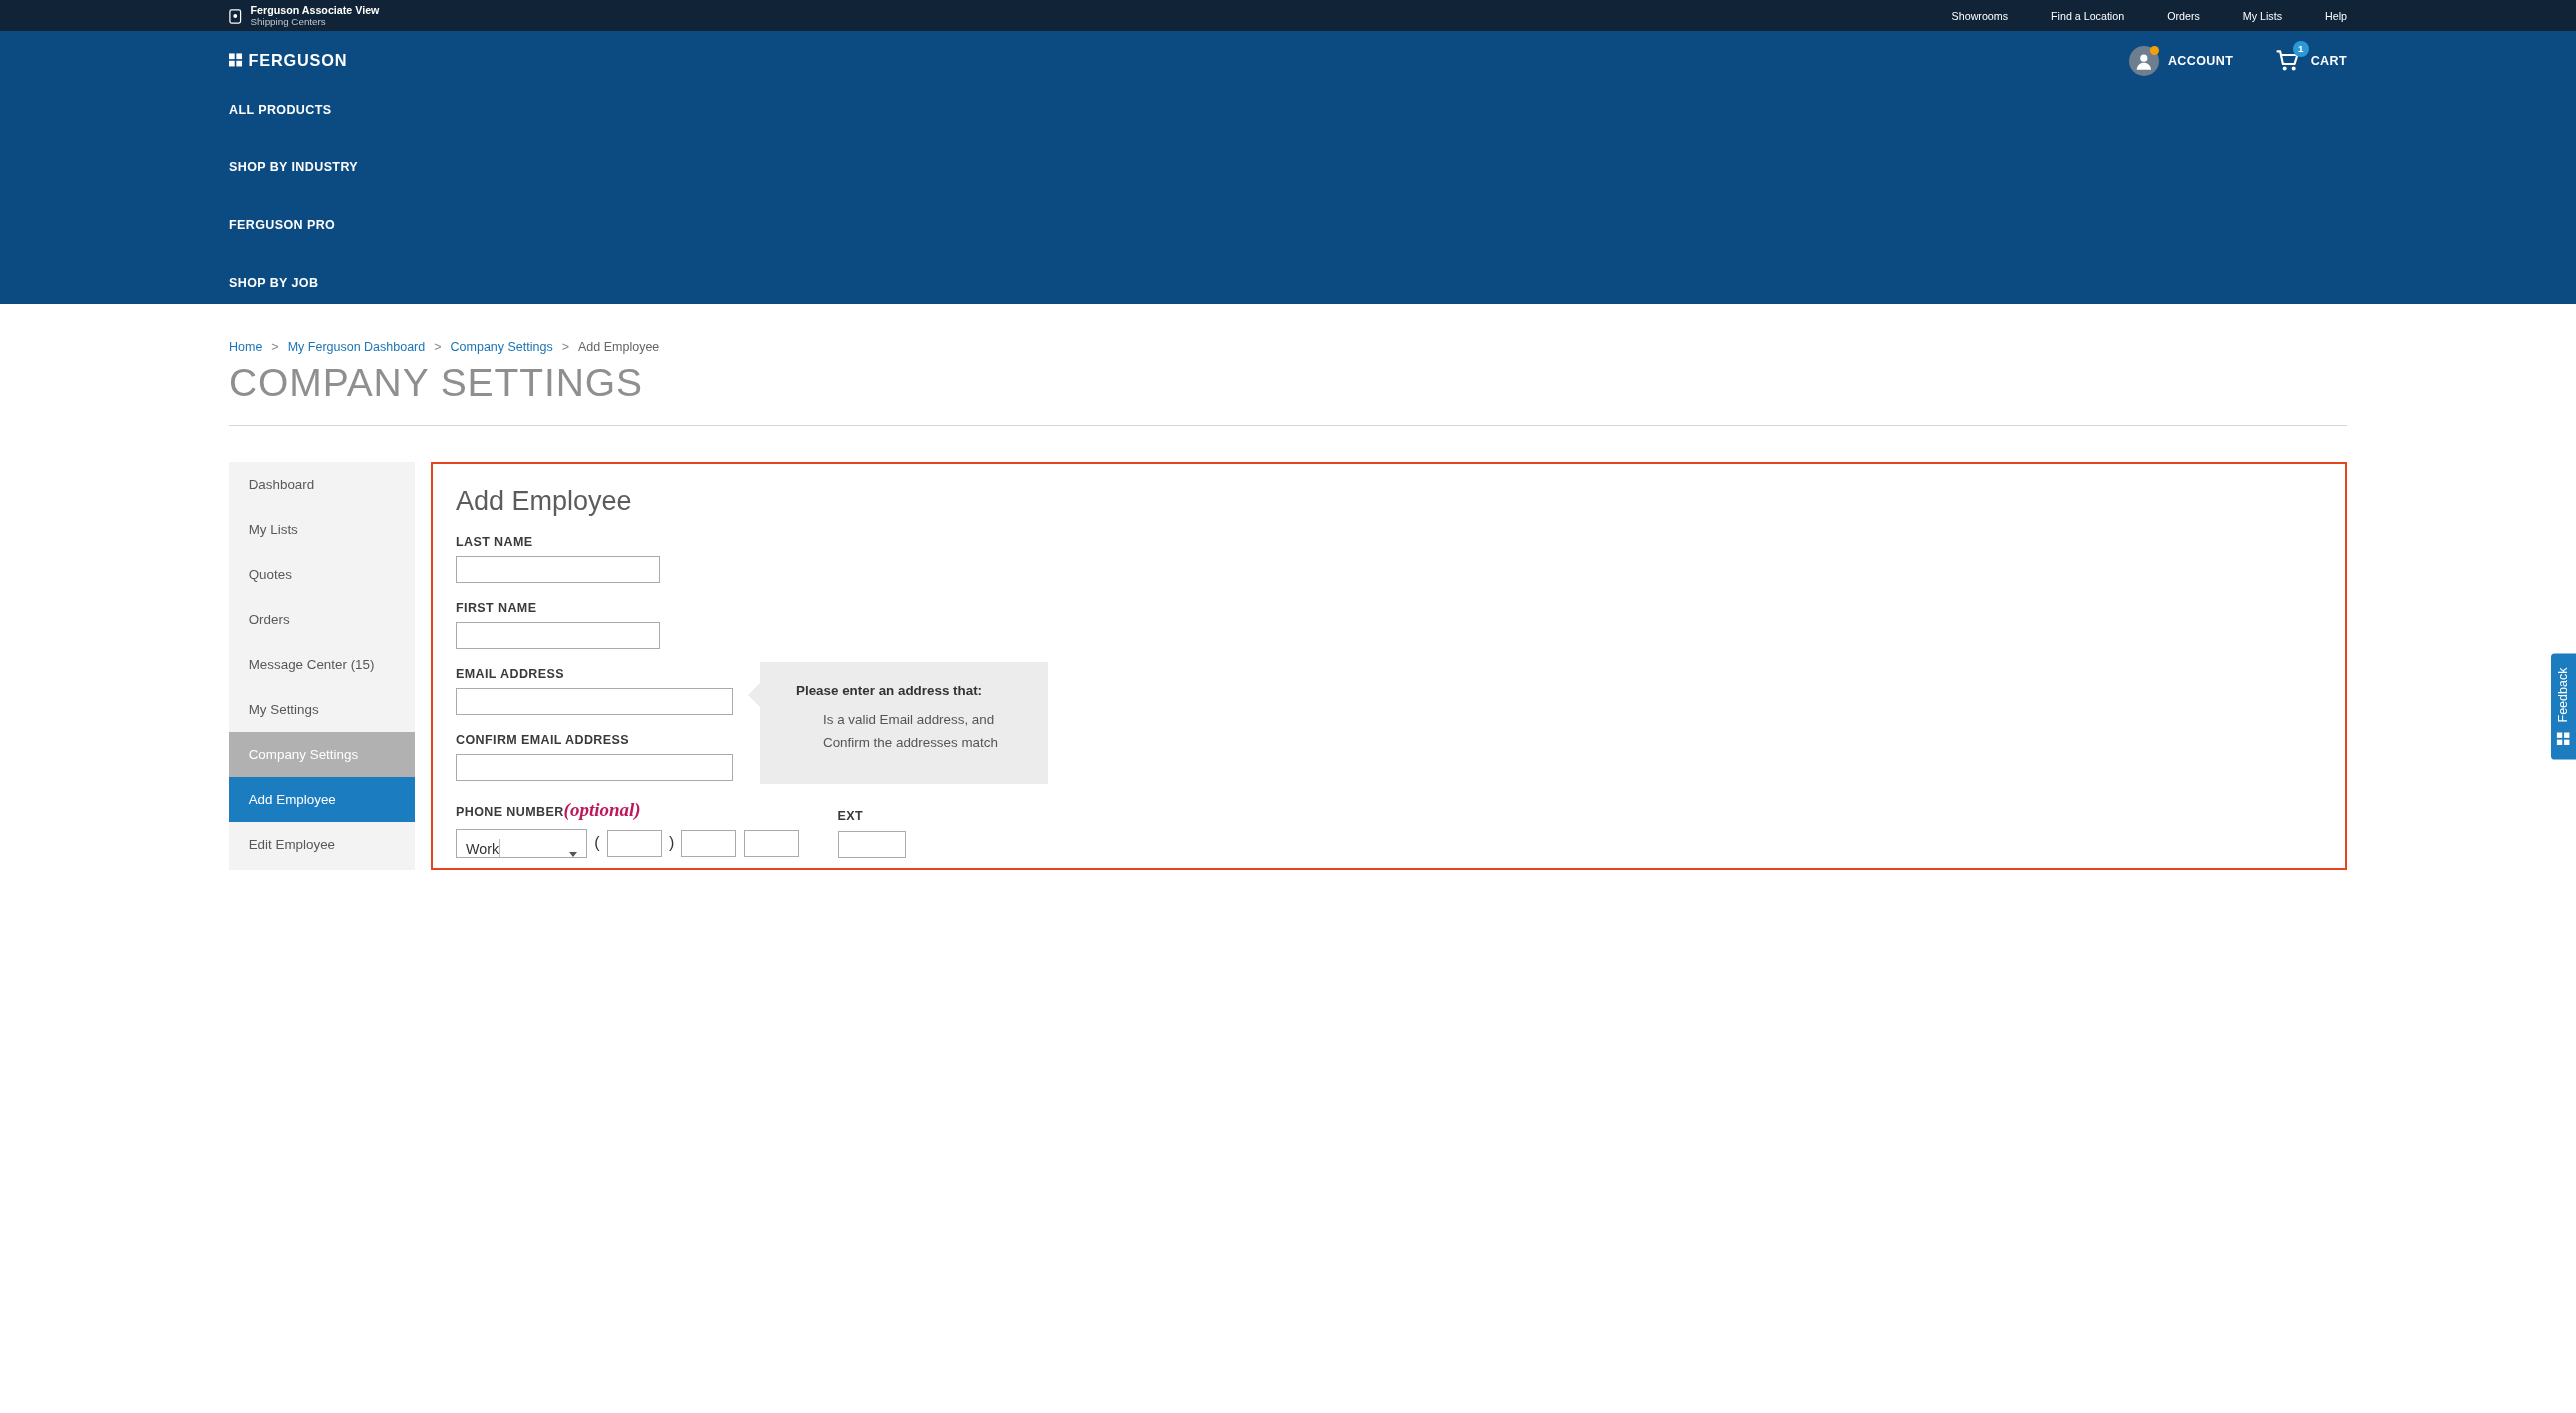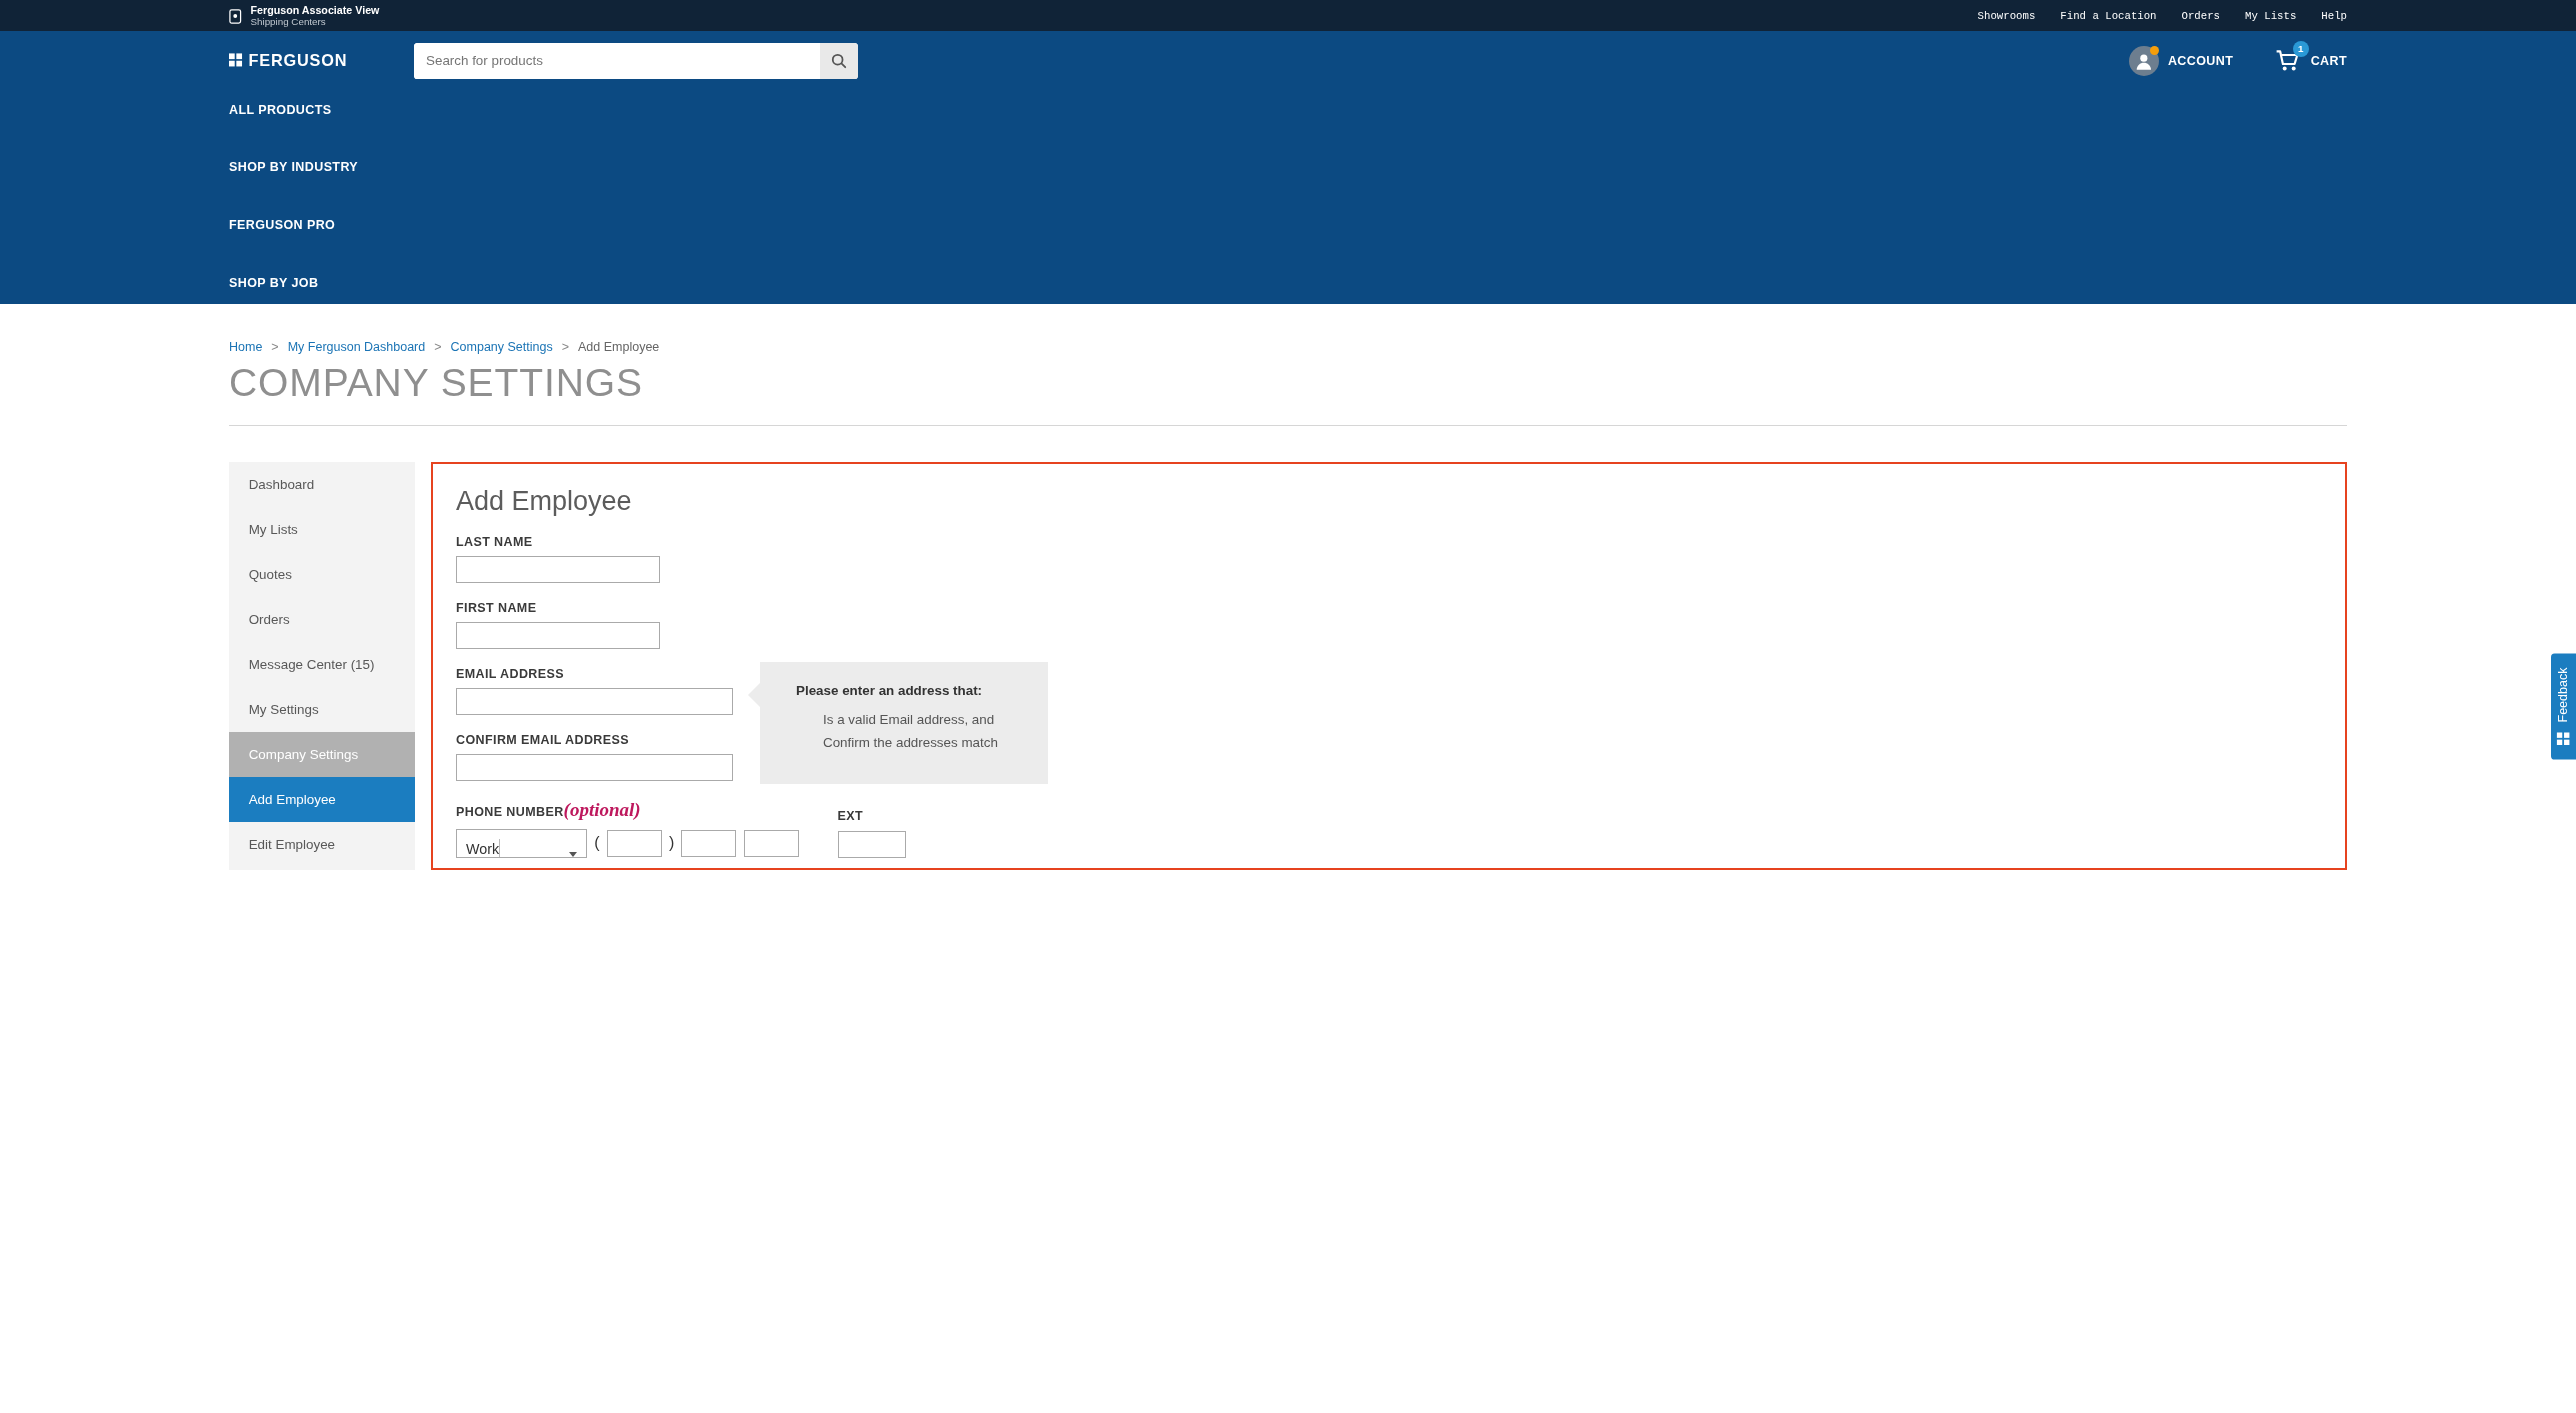--- a/index.html
+++ b/index.html
@@ -3,21 +3,21 @@
   <meta charset="utf-8">
   <style>
     * { margin: 0; padding: 0; box-sizing: border-box; }
     body { font-family: Arial, Helvetica, sans-serif; background: #fff; color: #333; }
 
     
     .topbar { background: #102337; color: #fff; height: 31px; display: flex; align-items: center; padding: 0 229px; justify-content: space-between; font-size: 10.7px; }
     .topbar-left { display: flex; align-items: center; gap: 9px; }
     .topbar-left .assoc-title { font-weight: 600; }
     .topbar-left .assoc-sub { font-size: 9.8px; color: #c0c8d0; }
-    .topbar-right { display: flex; gap: 25px; font-family: Liberation Mono, monospace; }
+    .topbar-right { display: flex; gap: 43px; }
     .topbar-right a { color: #fff; text-decoration: none; cursor: pointer; }
 
     
     .header { background: #0c4a82; height: 59px; display: flex; align-items: center; padding: 0 229px; gap: 21.5px; }
     .logo { width: 163px; height: 21.5px; display: flex; align-items: center; }
     .logo svg { height: 21.5px; }
     .search-wrap { display: flex; width: 444px; height: 36px; background: #fff; border-radius: 3.6px; overflow: hidden; }
     .search-input { flex: 1; border: none; padding: 0 12.5px; font-size: 13.4px; color: #555; outline: none; }
     .search-btn { width: 38px; background: #e9e9e9; border: none; display: flex; align-items: center; justify-content: center; cursor: pointer; }
     .header-spacer { flex: 1; }
@@ -112,31 +112,20 @@
   <div class="logo">
     <svg viewBox="0 0 200 24" width="163">
         <g fill="#fff">
           <rect x="0" y="3" width="7" height="7"></rect>
           <rect x="9" y="3" width="7" height="7"></rect>
           <rect x="0" y="12" width="7" height="7"></rect>
           <rect x="9" y="12" width="7" height="7"></rect>
         </g>
         <text x="24" y="19" fill="#fff" font-family="Arial" font-weight="800" font-size="20" letter-spacing="1">FERGUSON</text>
       </svg>
-  </div>
-  <div class="search-wrap">
-    <input class="search-input" type="text" placeholder="Search for products" style="">
-    <button class="search-btn">
-      <span class="ico">
-        <svg width="16" height="16" viewBox="0 0 18 18">
-            <circle cx="7.5" cy="7.5" r="5.5" fill="none" stroke="#555" stroke-width="2"></circle>
-            <line x1="12" y1="12" x2="16" y2="16" stroke="#555" stroke-width="2" stroke-linecap="round"></line>
-          </svg>
-      </span>
-    </button>
   </div>
   <div class="header-spacer"></div>
   <div class="acct">
     <div class="avatar">
       <svg width="19.7" height="19.7" viewBox="0 0 22 22">
           <circle cx="11" cy="8" r="4" fill="#fff"></circle>
           <path d="M3 21c0-5 4-8 8-8s8 3 8 8" fill="#fff"></path>
         </svg>
       <span class="dot"></span>
     </div>

